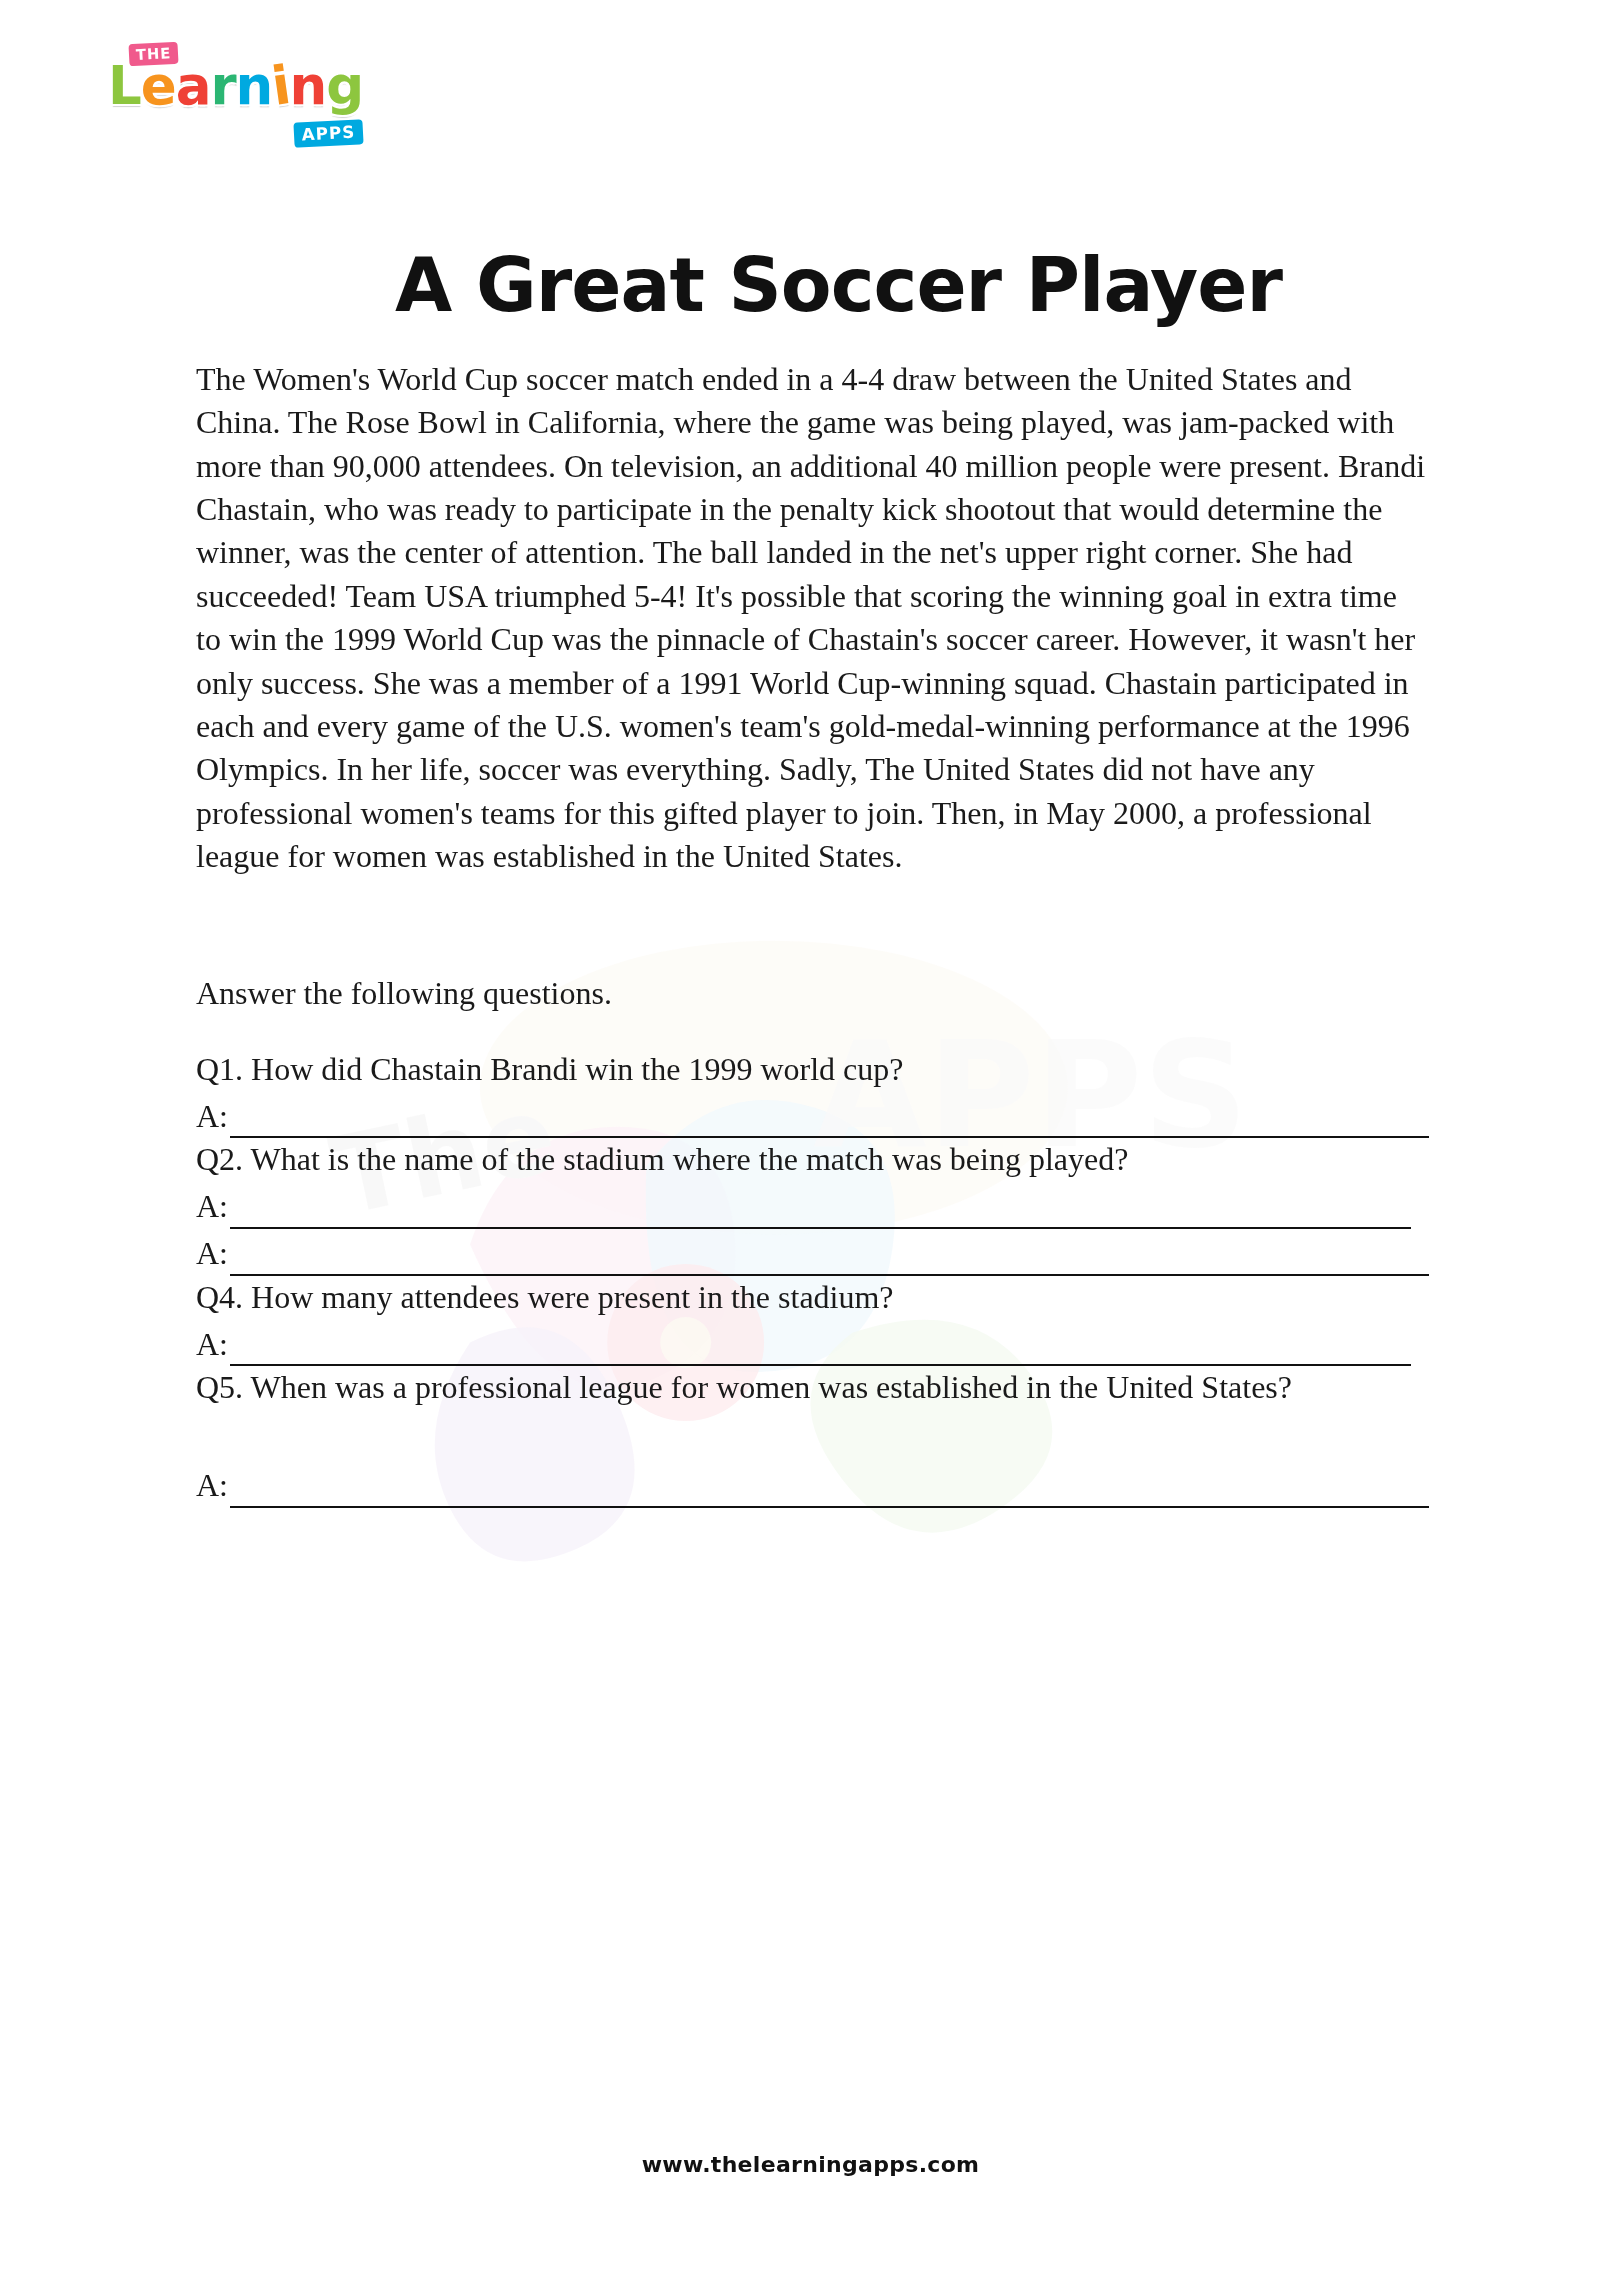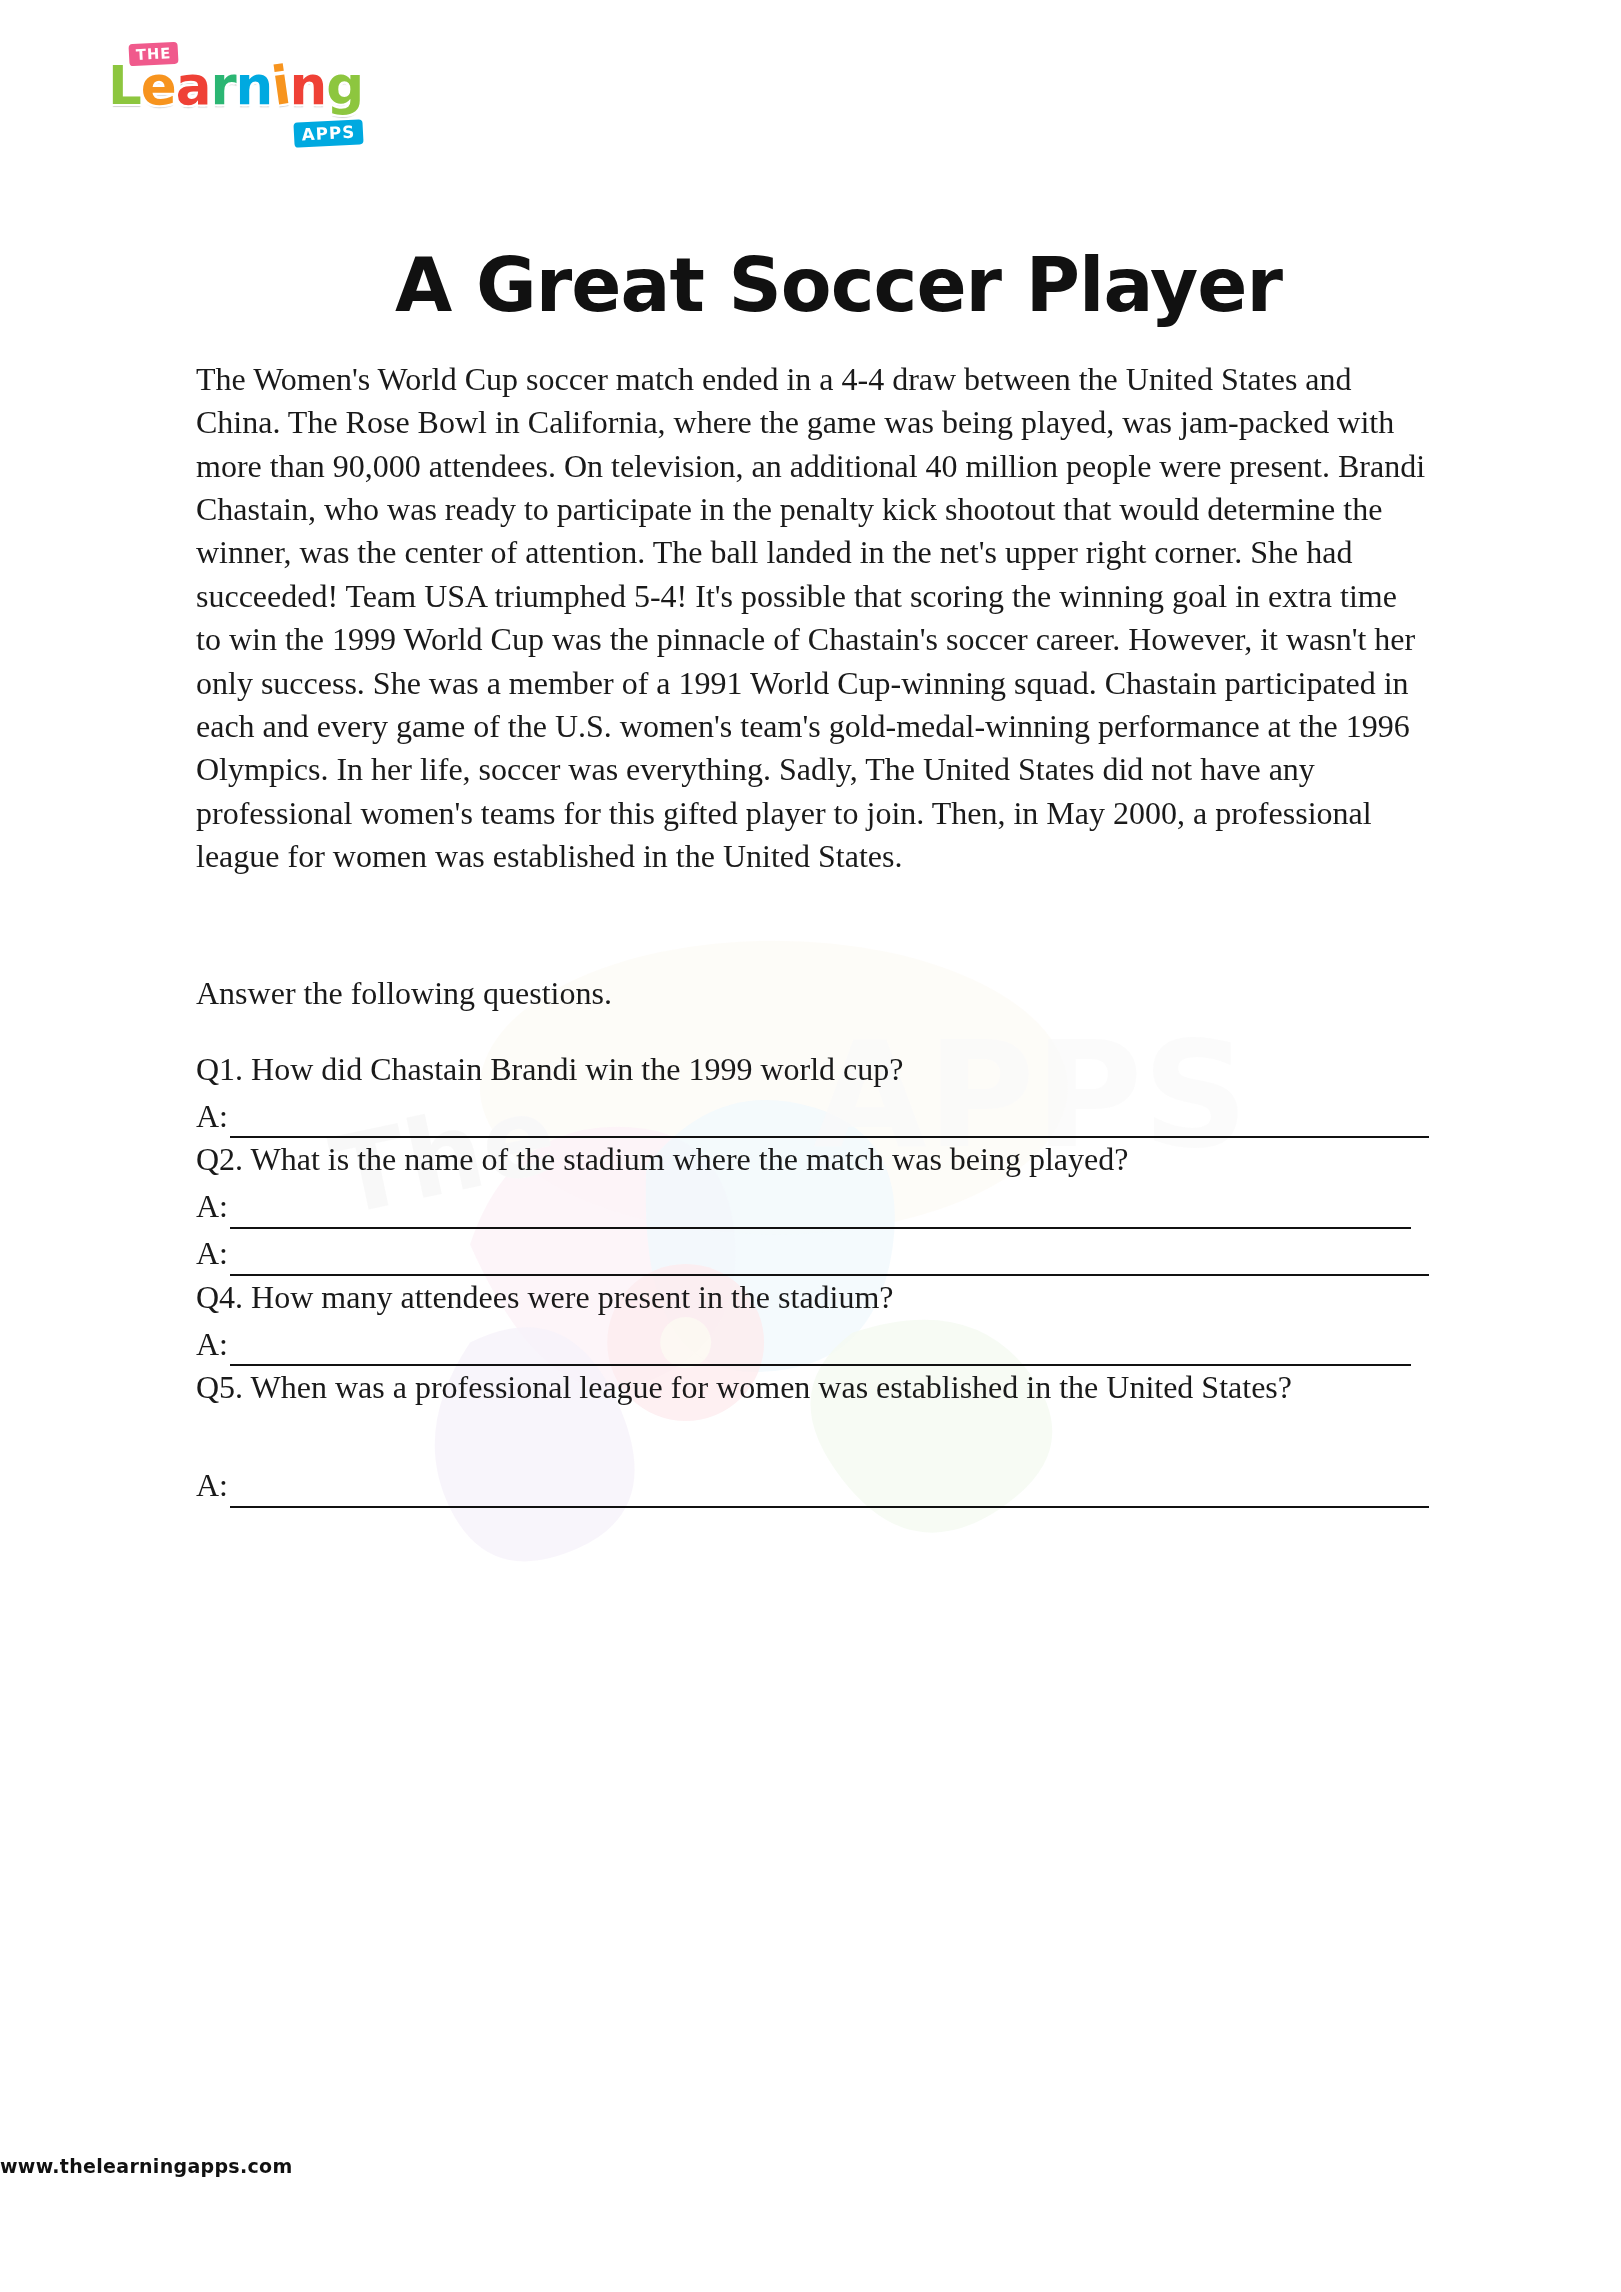--- a/index.html
+++ b/index.html
@@ -141,23 +141,24 @@
   }
   .qblock.q5 .aline { margin-top: 55px; }
   .q2 .rule, .q4 .rule { margin-right: 17.6px; }
 
   
   .footer {
     position: absolute;
     bottom: 116px;
     left: 0;
     width: 100%;
-    font-family: "DejaVu Sans", sans-serif;
-    font-weight: bold;
-    font-size: 19px;
+    text-align: center;
+    font-family: "DejaVu Sans", sans-serif;
+    font-weight: bold;
+    font-size: 22px;
     letter-spacing: 0.3px;
     color: #111111;
   }
 </style>
 </head>
 <body>
 
 <div class="logo">
   <div class="logo-the">THE</div>
   <div class="logo-main">

